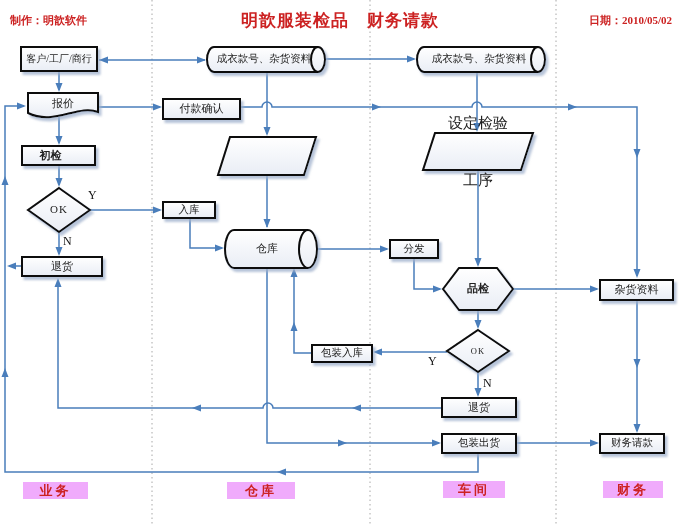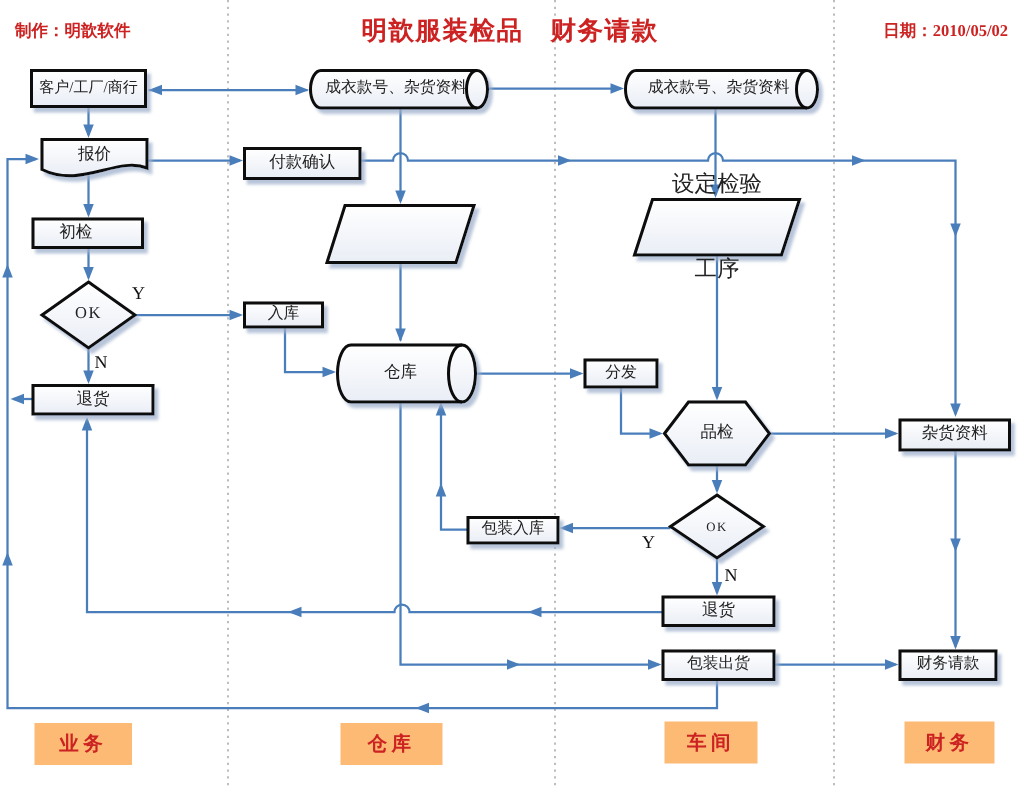--- a/index.html
+++ b/index.html
@@ -12,22 +12,22 @@
     position:absolute;display:flex;align-items:center;justify-content:center;
     color:#222;font-size:11px;line-height:1.2;text-align:center;white-space:nowrap;
     pointer-events:none;
   }
   .lbl.col{flex-direction:column;}
   .hdr{position:absolute;color:#cc2222;font-weight:bold;white-space:nowrap;}
   .maker{left:10px;top:13px;font-size:11px;}
   .title{left:0;right:0;top:9px;text-align:center;font-size:17px;letter-spacing:1px;}
   .date{right:8px;top:13px;font-size:11px;}
   .zone{
-    position:absolute;background:#fdba74;color:#cc2222;font-weight:bold;font-size:13px;
-    height:28px;display:flex;align-items:center;justify-content:center;letter-spacing:3px;
+    position:absolute;background:#f0abfc;color:#cc2222;font-weight:bold;font-size:13px;
+    height:17px;display:flex;align-items:center;justify-content:center;letter-spacing:3px;
   }
   .branch{position:absolute;font-size:12px;color:#111;font-family:"Liberation Serif",serif;}
   .ok{font-family:"Liberation Serif",serif;letter-spacing:1px;}
 </style>
 </head>
 <body>
 
 <div class="stage">
 
   <svg width="680" height="526" viewBox="0 0 680 526">
@@ -152,30 +152,30 @@
 
   <div class="hdr maker">制作：明歆软件</div>
   <div class="hdr title">明歆服装检品　财务请款</div>
   <div class="hdr date">日期：2010/05/02</div>
 
   <div class="lbl" style="left:19px;top:47px;width:80px;height:24px;font-size:10px;">客户/工厂/商行</div>
   <div class="lbl" style="left:212px;top:47px;width:104px;height:25px;font-size:10.5px;">成衣款号、杂货资料</div>
   <div class="lbl" style="left:422px;top:47px;width:114px;height:25px;font-size:10.5px;">成衣款号、杂货资料</div>
   <div class="lbl" style="left:28px;top:93px;width:70px;height:22px;">报价</div>
   <div class="lbl" style="left:163px;top:99px;width:77px;height:20px;">付款确认</div>
-  <div class="lbl" style="left:22px;top:146px;width:57px;height:19px;">初检</div>
+  <div class="lbl" style="left:22px;top:146px;width:57px;height:19px;font-weight:bold;">初检</div>
   <div class="lbl ok" style="left:28px;top:188px;width:62px;height:44px;">OK</div>
   <div class="lbl" style="left:163px;top:202px;width:52px;height:16px;font-size:10.5px;">入库</div>
   <div class="lbl col" style="left:427px;top:133px;width:102px;height:37px;font-size:15px;gap:39px;">
     <span>设定检验</span>
     <span>工序</span>
   </div>
   <div class="lbl" style="left:225px;top:230px;width:84px;height:38px;">仓库</div>
   <div class="lbl" style="left:390px;top:240px;width:48px;height:18px;font-size:10.5px;">分发</div>
-  <div class="lbl" style="left:443px;top:268px;width:70px;height:42px;">品检</div>
+  <div class="lbl" style="left:443px;top:268px;width:70px;height:42px;font-weight:bold;">品检</div>
   <div class="lbl" style="left:600px;top:280px;width:73px;height:20px;">杂货资料</div>
   <div class="lbl ok" style="left:447px;top:330px;width:62px;height:42px;font-size:8.5px;">OK</div>
   <div class="lbl" style="left:312px;top:345px;width:60px;height:17px;font-size:10.5px;">包装入库</div>
   <div class="lbl" style="left:22px;top:257px;width:80px;height:19px;">退货</div>
   <div class="lbl" style="left:442px;top:398px;width:74px;height:19px;">退货</div>
   <div class="lbl" style="left:442px;top:434px;width:74px;height:19px;font-size:10.5px;">包装出货</div>
   <div class="lbl" style="left:600px;top:434px;width:64px;height:19px;font-size:10.5px;">财务请款</div>
 
   <div class="branch" style="left:88px;top:188px;">Y</div>
   <div class="branch" style="left:63px;top:234px;">N</div>

